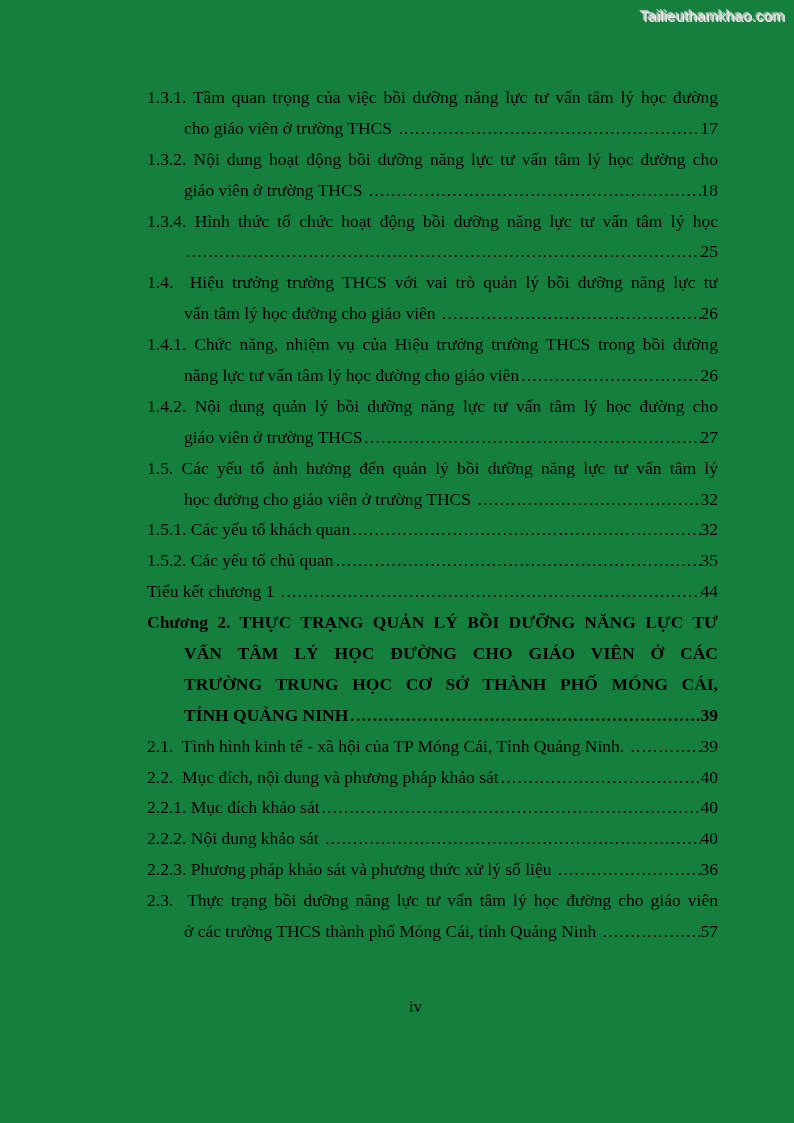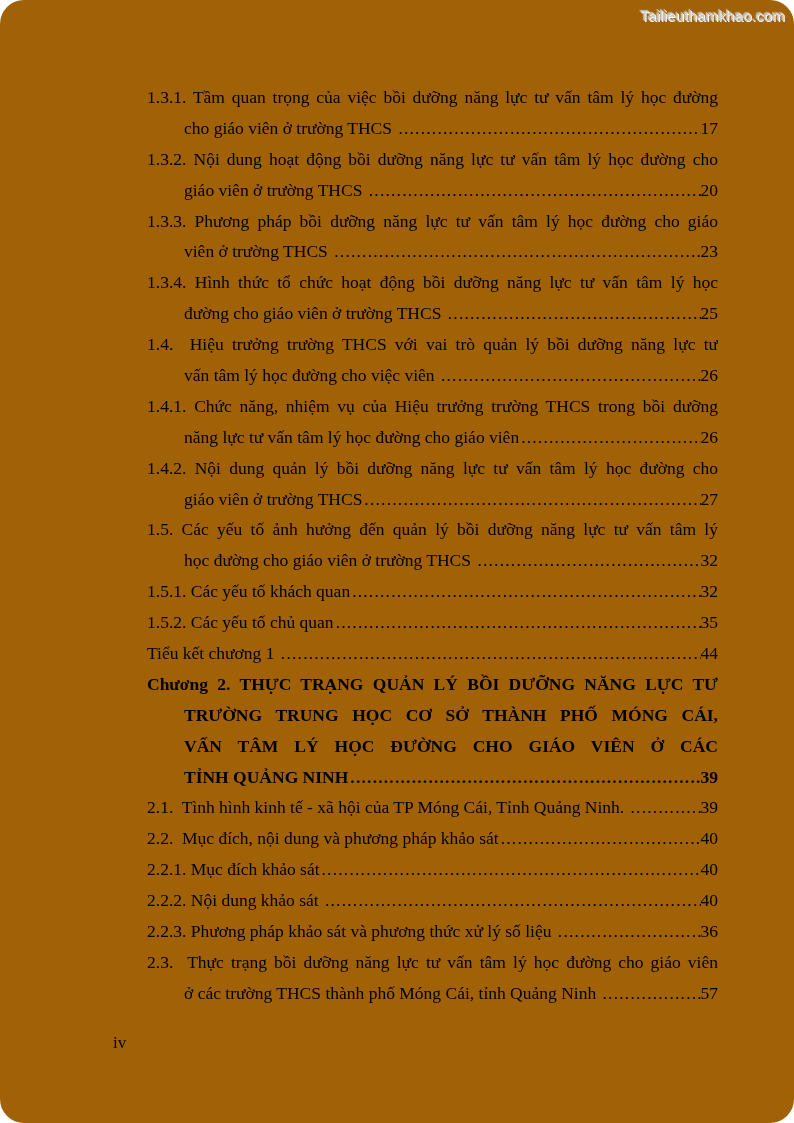--- a/index.html
+++ b/index.html
@@ -1,24 +1,23 @@
 <!DOCTYPE html>
 <html style="--watermark-color: #d2d2d2;"><head>
 <meta charset="utf-8">
 <style>
   html, body { margin: 0; padding: 0; background: #ffffff; }
   .page {
     position: relative;
     width: 794px;
     height: 1123px;
-    background: #a16207;
+    background: #15803d;
     color: #000000;
     font-family: "Liberation Serif", "DejaVu Serif", serif;
     overflow: hidden;
-    border-radius: 24px;
   }
   .watermark {
     position: absolute;
     top: 7px;
     right: 9px;
     font-family: "Liberation Sans", "DejaVu Sans", sans-serif;
     font-size: 15px;
     color: var(--watermark-color, #d2d2d2);
     text-shadow: 1px 1px 0 #ffffff, -1px -1px 1px #c4c4c4;
     letter-spacing: 0.2px;
@@ -56,22 +55,22 @@
   }
   .dots::after {
     content: "..........................................................................................................................................................................................................................................................";
   }
   .pg { white-space: nowrap; }
   .entry.bold .line { font-weight: bold; }
   .footer {
     position: absolute;
     left: 113px;
     width: 605px;
-    top: 1033px;
-    text-align: left;
+    top: 997px;
+    text-align: center;
     font-size: 17px;
   }
 </style>
 </head>
 <body>
 
 <div class="page">
   <div class="watermark">Tailieuthamkhao.com</div>
   <div class="toc">
       <div class="entry">
@@ -80,43 +79,34 @@
           <span class="txt">cho giáo viên ở trường THCS </span>
           <span class="dots"></span>
           <span class="pg">17</span>
         </div>
       </div>
       <div class="entry">
         <div class="line full">1.3.2. Nội dung hoạt động bồi dưỡng năng lực tư vấn tâm lý học đường cho</div>
         <div class="line cont last">
           <span class="txt">giáo viên ở trường THCS </span>
           <span class="dots"></span>
-          <span class="pg">20</span>
-        </div>
-      </div>
-      <div class="entry">
-        <div class="line full">1.3.3. Phương pháp bồi dưỡng năng lực tư vấn tâm lý học đường cho giáo</div>
-        <div class="line cont last">
-          <span class="txt">viên ở trường THCS </span>
-          <span class="dots"></span>
-          <span class="pg">23</span>
+          <span class="pg">18</span>
         </div>
       </div>
       <div class="entry">
         <div class="line full">1.3.4. Hình thức tổ chức hoạt động bồi dưỡng năng lực tư vấn tâm lý học</div>
         <div class="line cont last">
-          <span class="txt">đường cho giáo viên ở trường THCS </span>
           <span class="dots"></span>
           <span class="pg">25</span>
         </div>
       </div>
       <div class="entry">
         <div class="line full">1.4.&nbsp; Hiệu trưởng trường THCS với vai trò quản lý bồi dưỡng năng lực tư</div>
         <div class="line cont last">
-          <span class="txt">vấn tâm lý học đường cho việc viên </span>
+          <span class="txt">vấn tâm lý học đường cho giáo viên </span>
           <span class="dots"></span>
           <span class="pg">26</span>
         </div>
       </div>
       <div class="entry">
         <div class="line full">1.4.1. Chức năng, nhiệm vụ của Hiệu trưởng trường THCS trong bồi dưỡng</div>
         <div class="line cont last">
           <span class="txt">năng lực tư vấn tâm lý học đường cho giáo viên</span>
           <span class="dots"></span>
           <span class="pg">26</span>
@@ -154,22 +144,22 @@
       </div>
       <div class="entry">
         <div class="line last">
           <span class="txt">Tiểu kết chương 1 </span>
           <span class="dots"></span>
           <span class="pg">44</span>
         </div>
       </div>
       <div class="entry bold">
         <div class="line full">Chương 2. THỰC TRẠNG QUẢN LÝ BỒI DƯỠNG NĂNG LỰC TƯ</div>
+        <div class="line cont full">VẤN TÂM LÝ HỌC ĐƯỜNG CHO GIÁO VIÊN Ở CÁC</div>
         <div class="line cont full">TRƯỜNG TRUNG HỌC CƠ SỞ THÀNH PHỐ MÓNG CÁI,</div>
-        <div class="line cont full">VẤN TÂM LÝ HỌC ĐƯỜNG CHO GIÁO VIÊN Ở CÁC</div>
         <div class="line cont last">
           <span class="txt">TỈNH QUẢNG NINH</span>
           <span class="dots"></span>
           <span class="pg">39</span>
         </div>
       </div>
       <div class="entry">
         <div class="line last">
           <span class="txt">2.1.&nbsp; Tình hình kinh tế - xã hội của TP Móng Cái, Tỉnh Quảng Ninh. </span>
           <span class="dots"></span>

